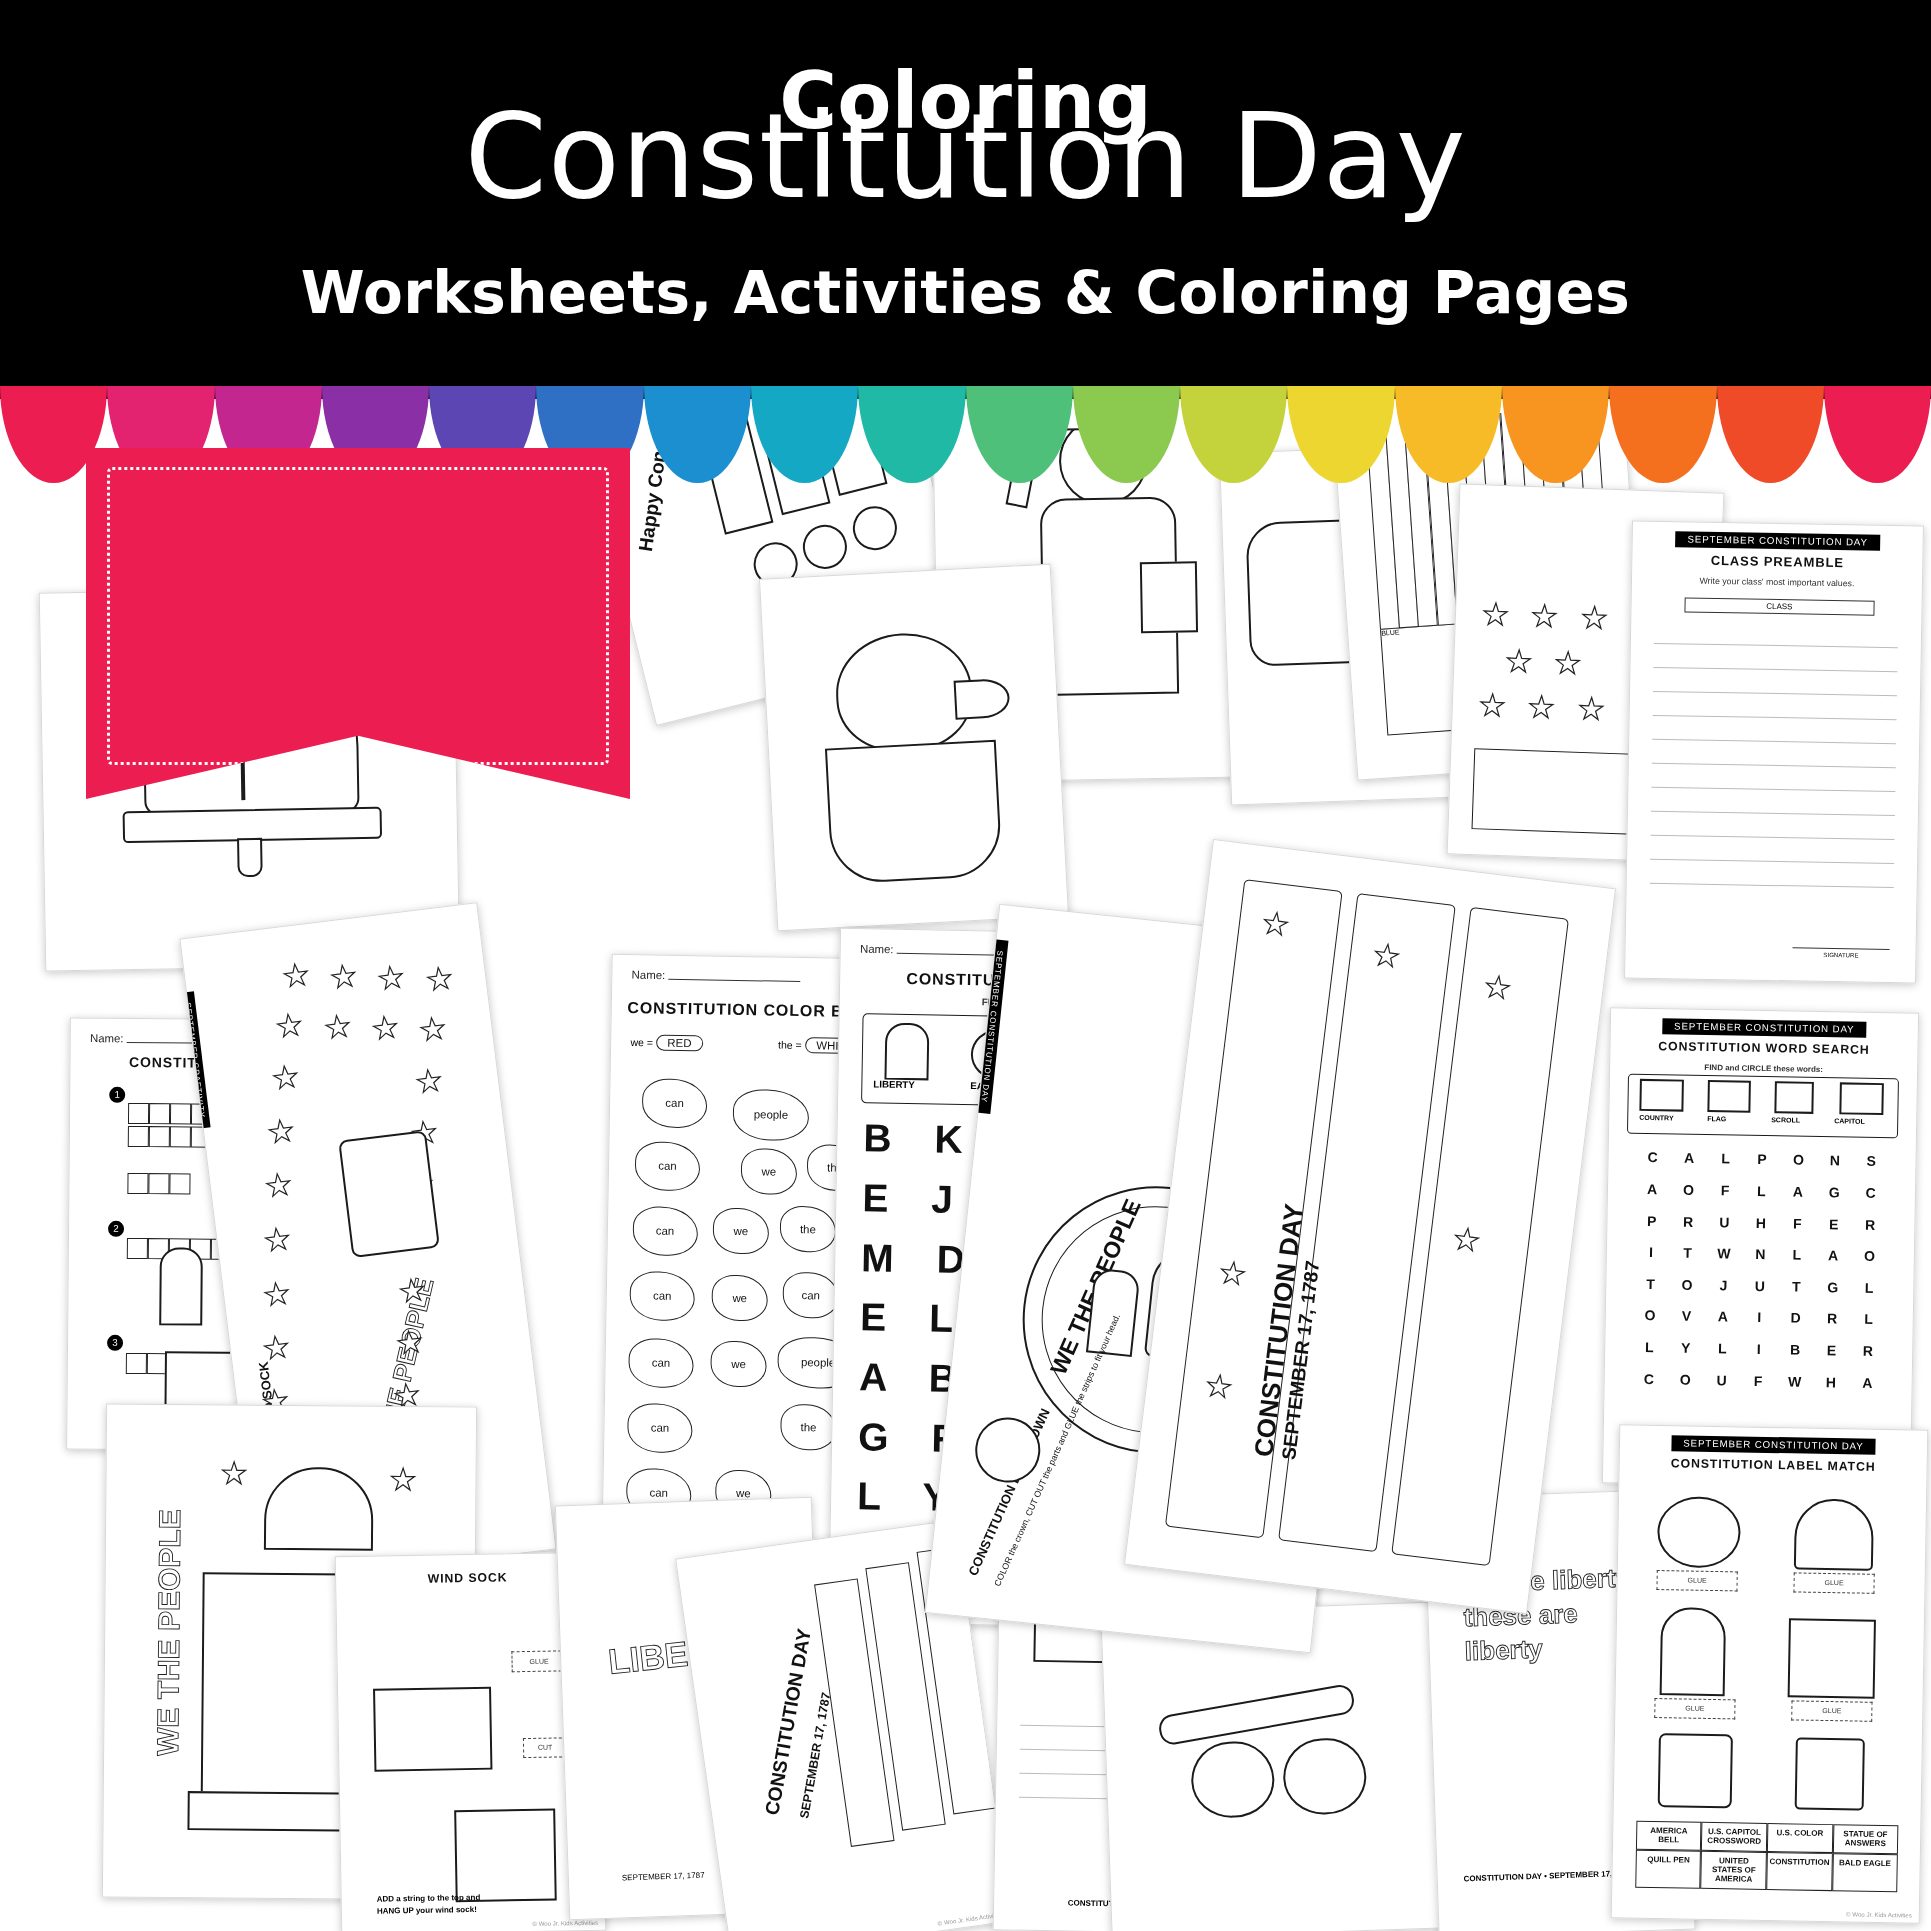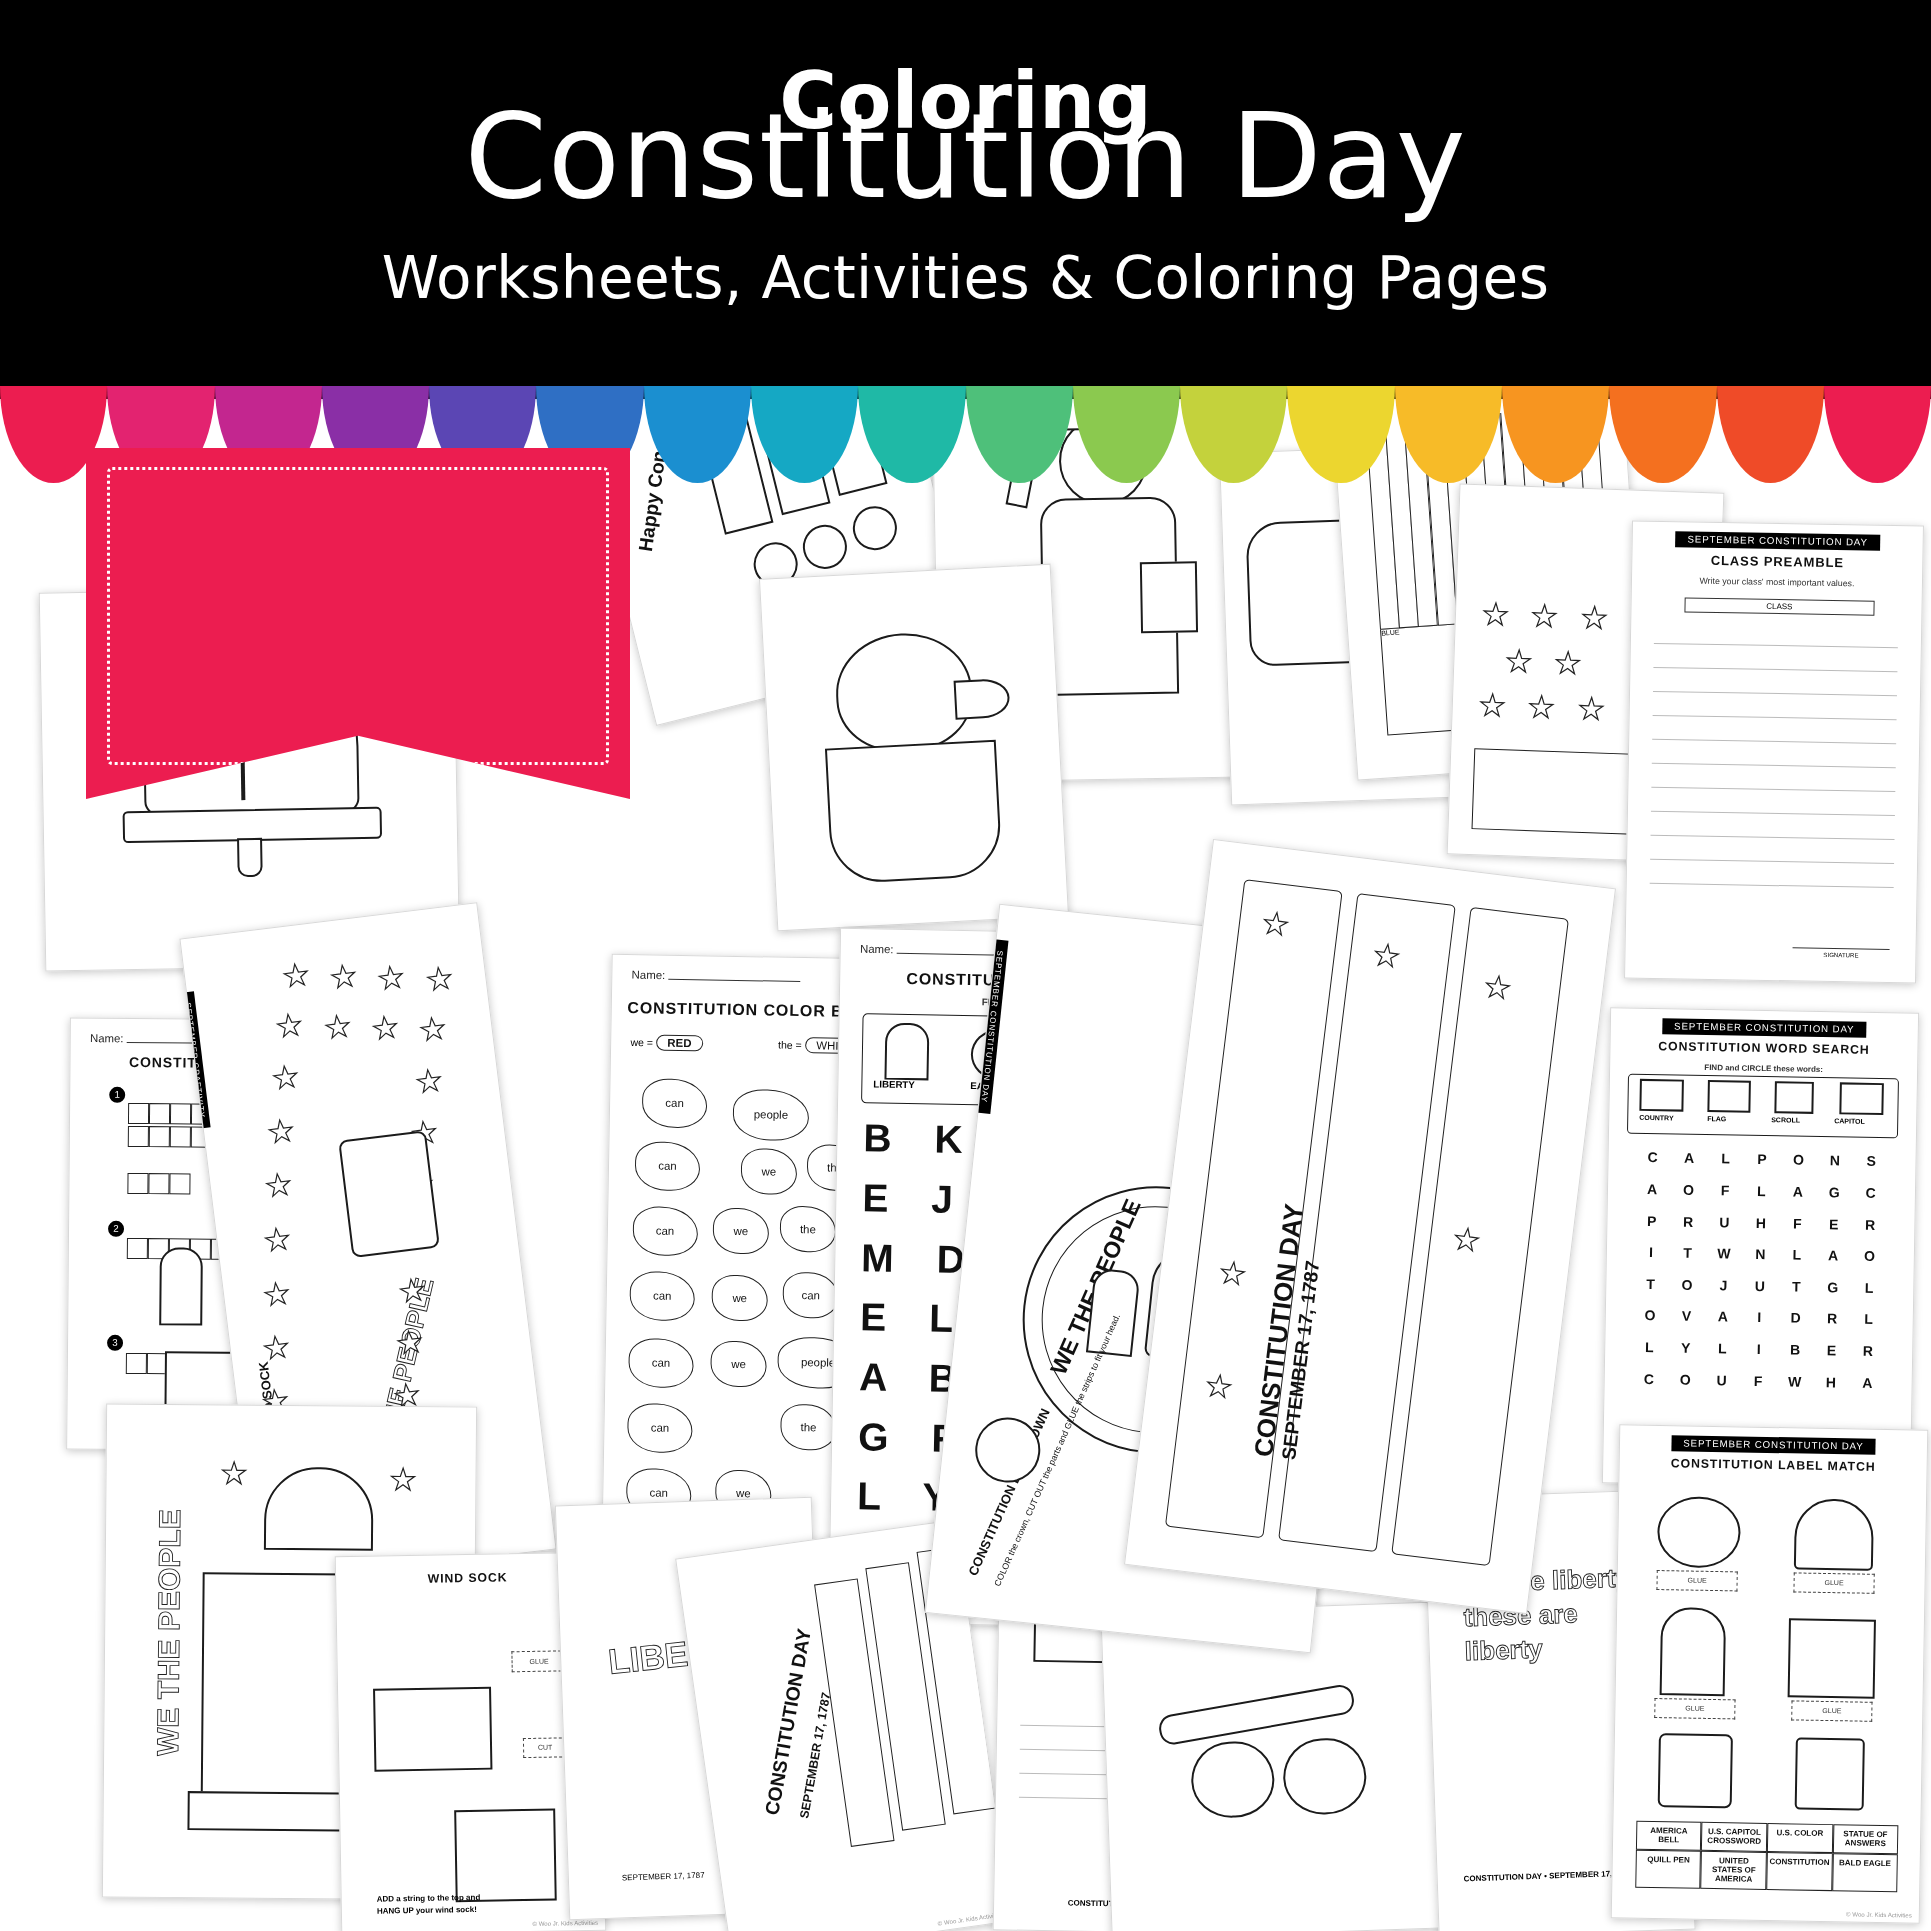--- a/index.html
+++ b/index.html
@@ -29,24 +29,24 @@
   .header-title {
     margin: 0;
     padding-top: 95px;
     font-size: 118px;
     line-height: 1.05;
     font-weight: 400;
     letter-spacing: 0.9px;
     font-family: "DejaVu Sans", sans-serif;
   }
   .header-sub {
-    margin: 1px;
+    margin: 16px;
     padding-top: 24.6px;
     font-size: 58px;
-    font-weight: normal;
+    font-weight: bold;
     letter-spacing: 0.4px;
     font-family: "DejaVu Sans", sans-serif;
   }
 
   
   .scallops {
     position: absolute;
     left: 0; top: 386px;
     width: 1931px;
     height: 97px;
@@ -458,21 +458,21 @@
     <div class="star" style="left:24.6px; top:455px;">★</div>
     <div class="star" style="left:156px; top:465px;">★</div>
     <div class="ol" style="left:132px; top:219px; width:84px; height:114px; border-radius:8.8px;"></div>
   </div>
 
   <div class="sheet" style="left:606px; top:544px; width:377px; height:650px; transform:rotate(1deg);">
     <div class="nameline"><span>Name:</span> <i></i></div>
     <div class="ttl" style="top:44px; font-size:16px;">CONSTITUTION COLOR BY SIGHT WORD</div>
     <div style="position:absolute; left:19.3px; top:79px; font-size:10.5px;">
       <span>we</span> =
-      <span class="blob" style="position:relative; display:inline-block; padding:0.9px 10.5px; border-radius:10.5px;font-weight:bold;">RED</span>
+      <span class="blob" style="position:relative; display:inline-block; padding:0.9px 10.5px; border-radius:10.5px;">RED</span>
     </div>
     <div style="position:absolute; left:167px; top:79px; font-size:10.5px;">
       <span>the</span> =
       <span class="blob" style="position:relative; display:inline-block; padding:0.9px 10.5px; border-radius:10.5px;">WHITE</span>
     </div>
     <div class="blob" style="left:32px; top:123px; width:63px; height:47px; line-height:47px;">can</div>
     <div class="blob" style="left:26px; top:186px; width:63px; height:47px; line-height:47px;">can</div>
     <div class="blob" style="left:123px; top:132px; width:74px; height:49px; line-height:49px;">people</div>
     <div class="blob" style="left:132px; top:191px; width:54px; height:44px; line-height:44px;">we</div>
     <div class="blob" style="left:198px; top:186px; width:54px; height:44px; line-height:44px;">the</div>

